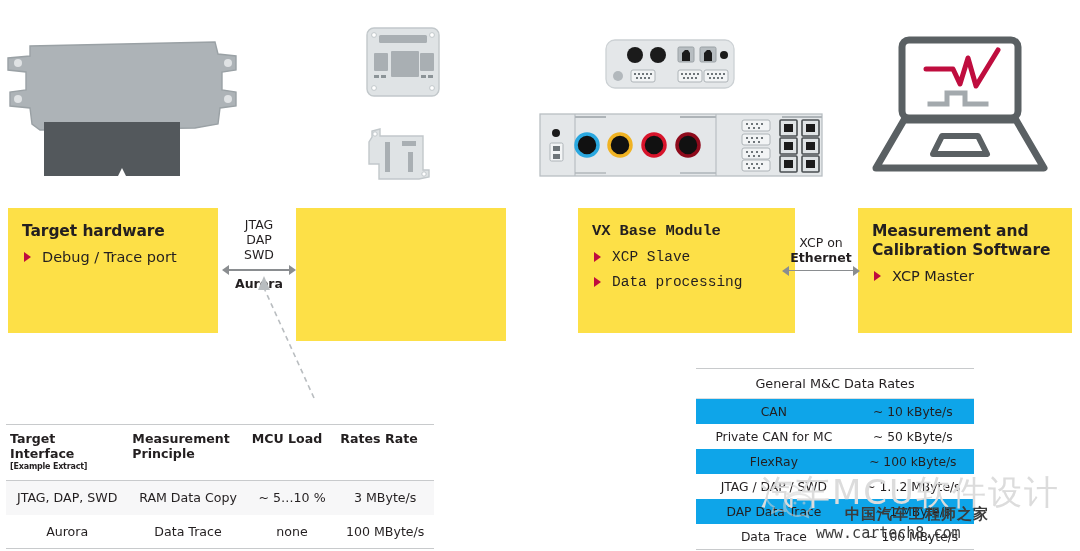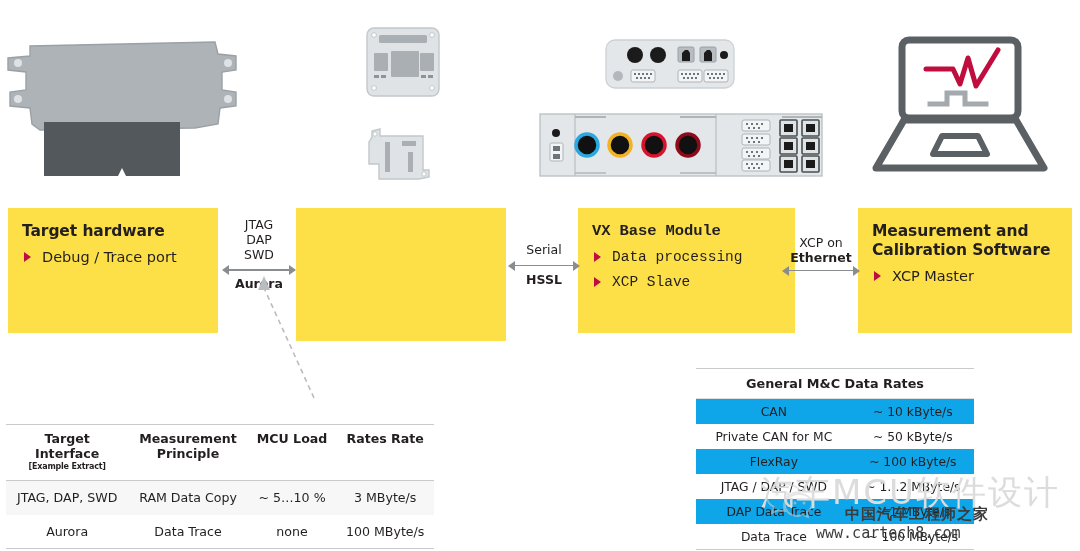--- a/index.html
+++ b/index.html
@@ -58,33 +58,33 @@
 
   .c1{left:222px;top:218px;width:74px;}
   .c2{left:508px;top:243px;width:72px;}
   .c3{left:782px;top:236px;width:78px;}
 
   
   table{border-collapse:collapse;}
   .tbl-left{left:6px;top:424px;width:428px;}
   .tbl-left table{width:100%;font-size:12.6px;}
   .tbl-left th{
-    font-weight:bold;text-align:center;padding:6px 4px 8px 4px;
+    font-weight:bold;text-align:left;padding:6px 4px 8px 4px;
     line-height:1.2;vertical-align:top;
   }
   .tbl-left td{text-align:center;padding:9px 4px;line-height:1.25;}
   .tbl-left thead tr{border-top:1.2px solid #c8cacc;border-bottom:1.2px solid #c8cacc;}
   .tbl-left tbody tr.alt{background:#f7f7f8;}
   .tbl-left tbody tr:last-child{border-bottom:1.2px solid #c8cacc;}
   .subnote{display:block;font-size:8px;font-weight:bold;margin-top:1px;letter-spacing:-0.2px;}
 
   .tbl-right{left:696px;top:368px;width:278px;}
   .tbl-right table{width:100%;font-size:12.3px;}
   .tbl-right .cap{
-    text-align:center;font-weight:bold;font-size:12.8px;padding:7px 0 7px 0;
+    text-align:center;font-weight:normal;font-size:12.8px;padding:7px 0 7px 0;
     border-top:1.2px solid #c8cacc;border-bottom:1px solid #dcdee0;
   }
   .tbl-right td{padding:5.5px 6px;}
   .tbl-right td.k{text-align:center;width:56%;}
   .tbl-right td.v{text-align:center;}
   .tbl-right tr.alt td{background:#0ea5e9;}
   .tbl-right tr.last td{border-bottom:1.2px solid #c8cacc;}
 
   
   .dashpointer{left:222px;top:268px;width:120px;height:160px;}
@@ -279,22 +279,22 @@
       <li>Debug / Trace port</li>
     </ul>
   </div>
 
   <div class="abs panel p2">
   </div>
 
   <div class="abs panel p3">
     <h3>VX Base Module</h3>
     <ul class="bullets">
+      <li>XCP Slave</li>
       <li>Data processing</li>
-      <li>XCP Slave</li>
     </ul>
   </div>
 
   <div class="abs panel p4">
     <h3>
       <span>Measurement and</span><br>
       <span>Calibration Software</span>
     </h3>
     <ul class="bullets">
       <li>XCP Master</li>
@@ -306,29 +306,20 @@
 DAP
 SWD</div>
     <div class="arrowline">
       <span class="head l"></span>
         <span class="bar"></span>
         <span class="head r"></span>
     </div>
     <div class="bot">Aurora</div>
   </div>
 
-  <div class="abs conn c2">
-    <div class="top">Serial</div>
-    <div class="arrowline">
-      <span class="head l"></span>
-        <span class="bar"></span>
-        <span class="head r"></span>
-    </div>
-    <div class="bot">HSSL</div>
-  </div>
 
   <div class="abs conn c3">
     <div class="top">XCP on</div>
     <div class="bot" style="margin:0">Ethernet</div>
     <div class="arrowline" style="margin-top:-1px">
       <span class="head l"></span>
         <span class="bar"></span>
         <span class="head r"></span>
     </div>
   </div>

